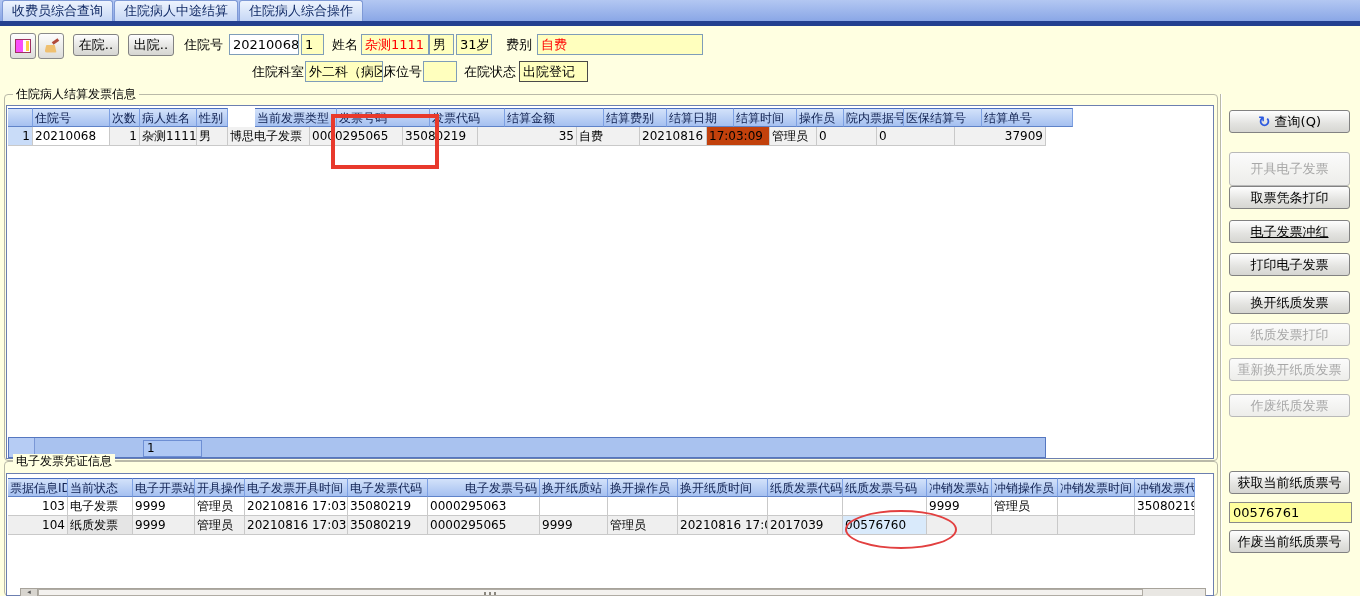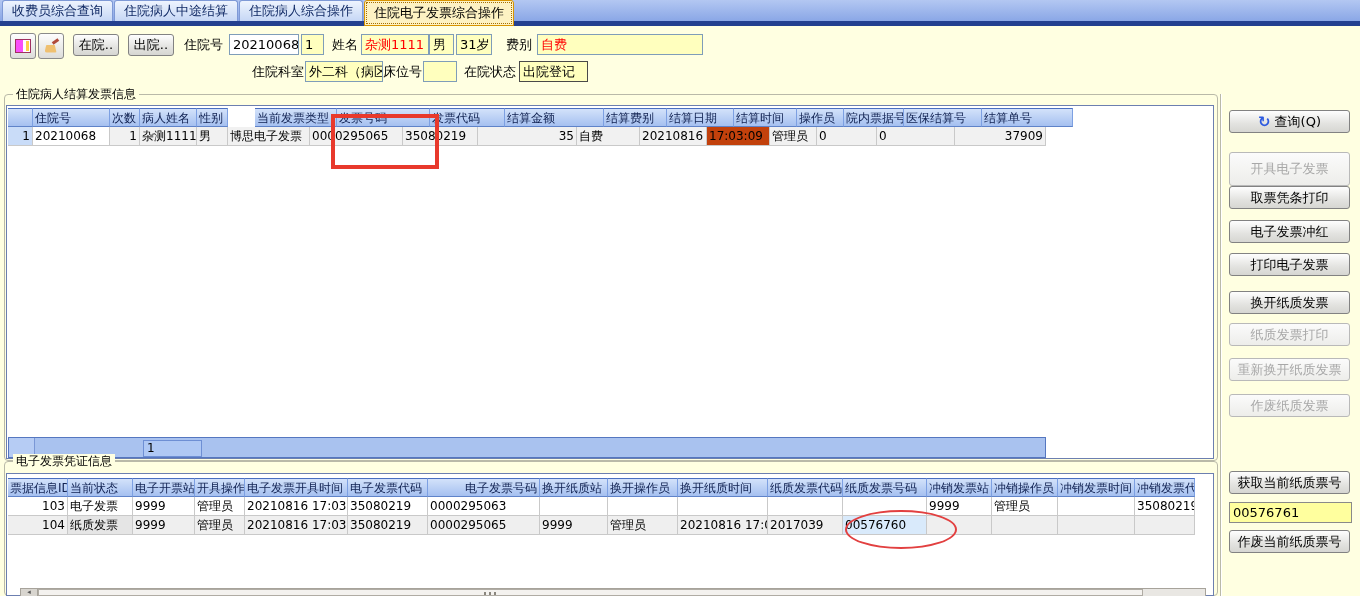--- a/index.html
+++ b/index.html
@@ -68,21 +68,20 @@
 </style>
 </head>
 <body>
 
 <div id="stage">
 
   <div class="tabbar" id="tabbar">
       <div class="tab">收费员综合查询</div>
       <div class="tab">住院病人中途结算</div>
       <div class="tab">住院病人综合操作</div>
-      <div class="tab active">住院电子发票综合操作</div>
     </div>
 
   <div class="iconbtn" style="left:10px;top:33px;">
     <span class="icon-form"></span>
   </div>
   <div class="iconbtn" style="left:38px;top:33px;">
     <span class="icon-brush"></span>
   </div>
   <div class="btn" style="left:73px;top:34px;width:46px;height:22px;">在院..</div>
   <div class="btn" style="left:128px;top:34px;width:46px;height:22px;">出院..</div>
@@ -223,21 +222,21 @@
 
   <div class="vsep" style="left:1220px;top:94px;height:502px;"></div>
 
   <div class="btn" style="left:1229px;top:110px;width:121px;height:23px;">
     <span class="refresh-ico">↻</span>
     <span>查询(Q)</span>
   </div>
   <div id="sideButtons">
       <div class="btn disabled" style="left: 1229px; top: 152px; width: 121px; height: 34px;">开具电子发票</div>
       <div class="btn" style="left: 1229px; top: 186px; width: 121px; height: 23px;">取票凭条打印</div>
-      <div class="btn" style="left: 1229px; top: 220px; width: 121px; height: 23px;">电子发票冲红</div>
+      <div class="btn" style="left: 1229px; top: 220px; width: 121px; height: 23px; text-decoration: underline;">电子发票冲红</div>
       <div class="btn" style="left: 1229px; top: 253px; width: 121px; height: 23px;">打印电子发票</div>
       <div class="btn" style="left: 1229px; top: 291px; width: 121px; height: 23px;">换开纸质发票</div>
       <div class="btn disabled" style="left: 1229px; top: 323px; width: 121px; height: 23px;">纸质发票打印</div>
       <div class="btn disabled" style="left: 1229px; top: 358px; width: 121px; height: 23px;">重新换开纸质发票</div>
       <div class="btn disabled" style="left: 1229px; top: 394px; width: 121px; height: 23px;">作废纸质发票</div>
     </div>
   <div class="btn" style="left:1229px;top:471px;width:121px;height:23px;">获取当前纸质票号</div>
   <div class="side-field" style="left:1229px;top:502px;width:115px;">00576761</div>
   <div class="btn" style="left:1229px;top:530px;width:121px;height:23px;">作废当前纸质票号</div>
 

